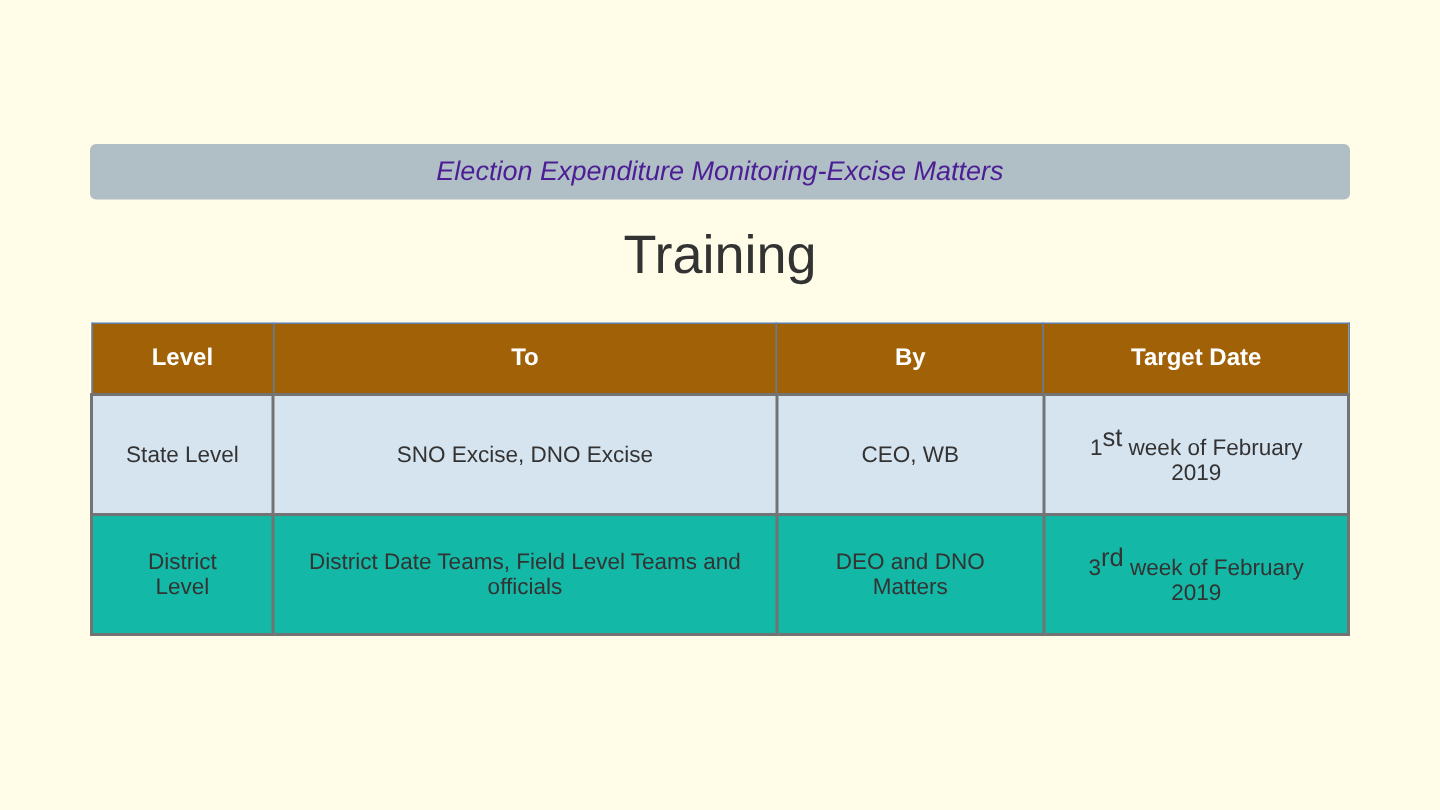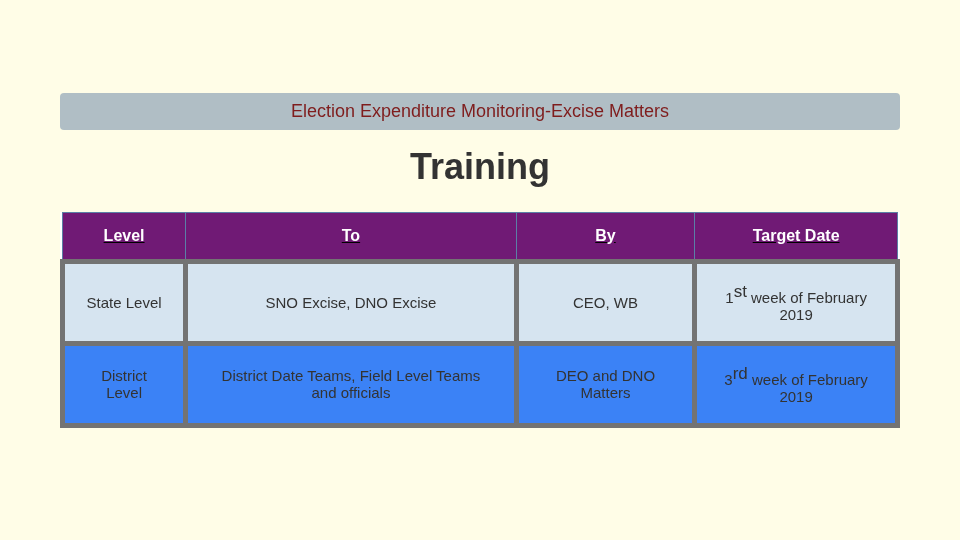--- a/index.html
+++ b/index.html
@@ -20,65 +20,65 @@
       padding: 10px 20px 30px 20px;
     }
 
     .title-banner {
       background-color: #b0bec5;
       text-align: center;
       padding: 8px 20px;
       border-radius: 4px;
       margin-bottom: 16px;
       font-size: 18px;
-      color: #7f1d1d;
+      color: #4c1d95;
+      font-style: italic;
     }
 
     .section-title {
       text-align: center;
       font-size: 36px;
-      font-weight: bold;
+      font-weight: normal;
       color: #333;
       margin-bottom: 24px;
     }
 
     .training-table {
       width: 100%;
       border-collapse: collapse;
       background-color: #fff;
     }
 
     .training-table thead tr {
-      background-color: #701a75;
-      text-decoration: underline;
+      background-color: #a16207;
     }
 
     .training-table thead th {
       color: #fff;
       font-size: 16px;
       font-weight: bold;
       padding: 14px 20px;
       text-align: center;
       border: 1px solid #5b7fa6;
     }
 
     .training-table tbody tr {
-      background-color: #3b82f6;
+      background-color: #14b8a6;
     }
 
     .training-table tbody tr:nth-child(odd) {
       background-color: #d6e4f0;
     }
 
     .training-table tbody td {
       padding: 18px 20px;
       font-size: 15px;
       color: #333;
       text-align: center;
-      border: 5px solid #737373;
+      border: 2px solid #737373;
       vertical-align: middle;
     }
 
     .superscript {
       vertical-align: super;
       font-size: 17px;
     }
   </style>
 </head>
 <body>

